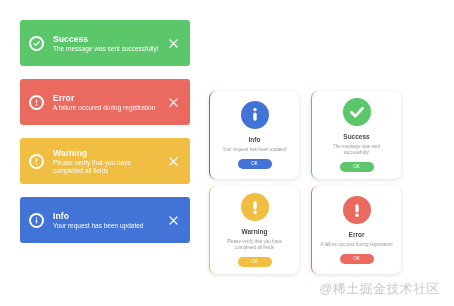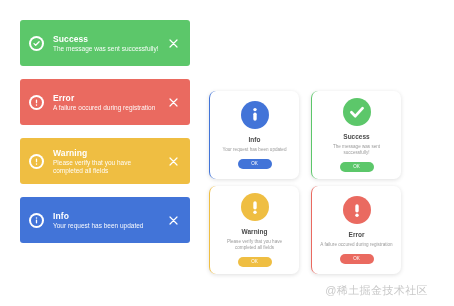--- a/index.html
+++ b/index.html
@@ -157,23 +157,23 @@
     text-align: center;
   }
   .btn-info    { background: #4274d8; }
   .btn-success { background: #5cc76a; }
   .btn-warning { background: #efbe42; }
   .btn-error   { background: #ea6a60; }
 
   
   .watermark {
     position: absolute;
-    right: 26px;
+    right: 14px;
     bottom: 8px;
-    font-size: 11px;
+    font-size: 13px;
     color: #c9c9c9;
     letter-spacing: 0.4px;
     white-space: nowrap;
   }
 </style>
 </head>
 <body>
 
 <div class="alerts">
 

